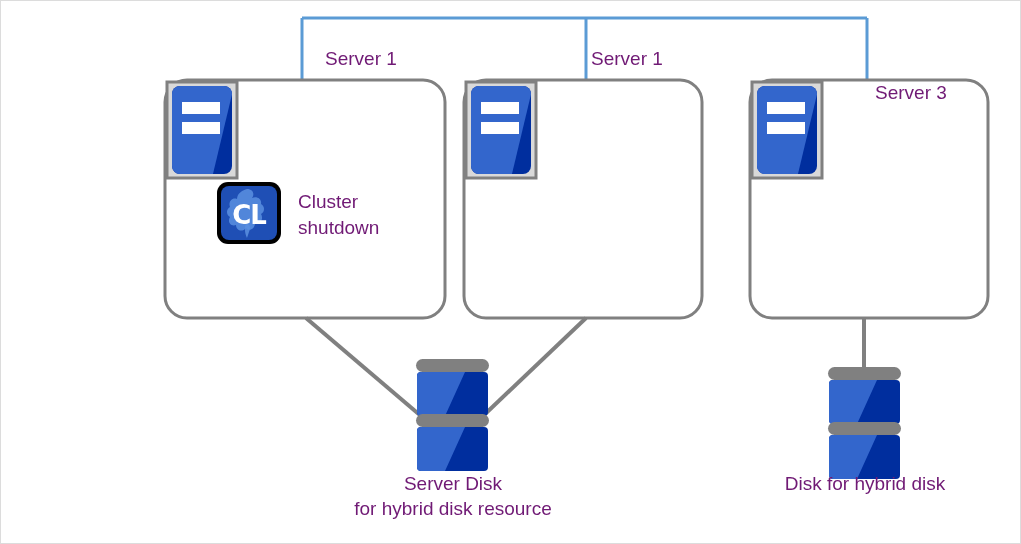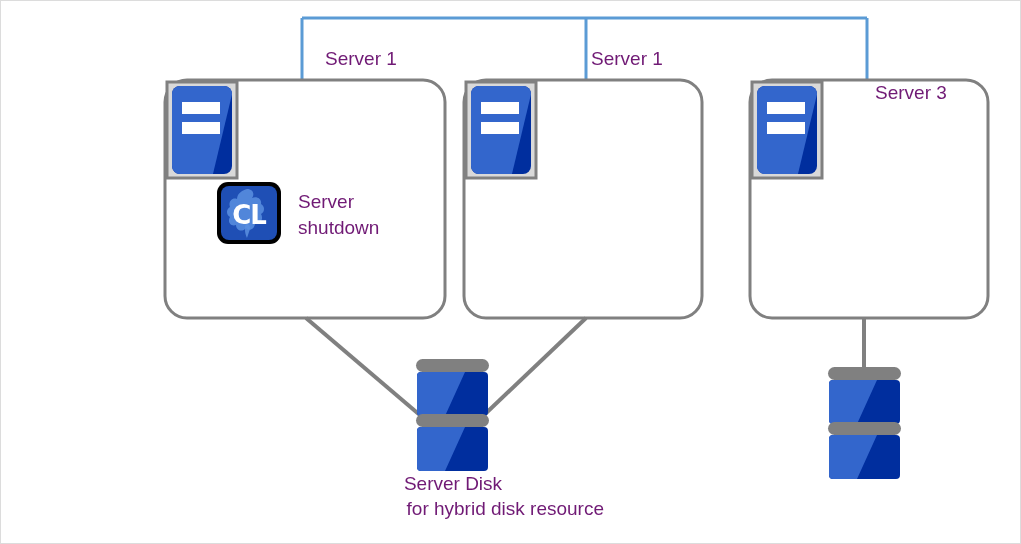--- a/index.html
+++ b/index.html
@@ -170,23 +170,24 @@
       </g>
     </g>
   </svg>
 
   <div class="label server-label" style="left:324px; top:46px;">Server 1</div>
 
   <div class="label server-label" style="left:590px; top:46px;">Server 1</div>
 
   <div class="label server-label" style="left:874px; top:50px;margin-top:30px;">Server 3</div>
 
-  <div class="label cluster-label" style="left:297px; top:189px;">Server</div>
+  <div class="label cluster-label" style="left:297px; top:189px;">Cluster</div>
 
   <div class="label cluster-label" style="left:297px; top:215px;">shutdown</div>
 
   <div class="label disk-label" style="left:301px; top:471px; width:302px;">Server Disk</div>
 
-  <div class="label disk-label" style="left:301px; top:496px; width:302px;text-align:right;">for hybrid disk resource</div>
+  <div class="label disk-label" style="left:301px; top:496px; width:302px;">for hybrid disk resource</div>
 
+  <div class="label disk-label" style="left:713px; top:471px; width:302px;">Disk for hybrid disk</div>
 
 
 </div>
 
 </body></html>

